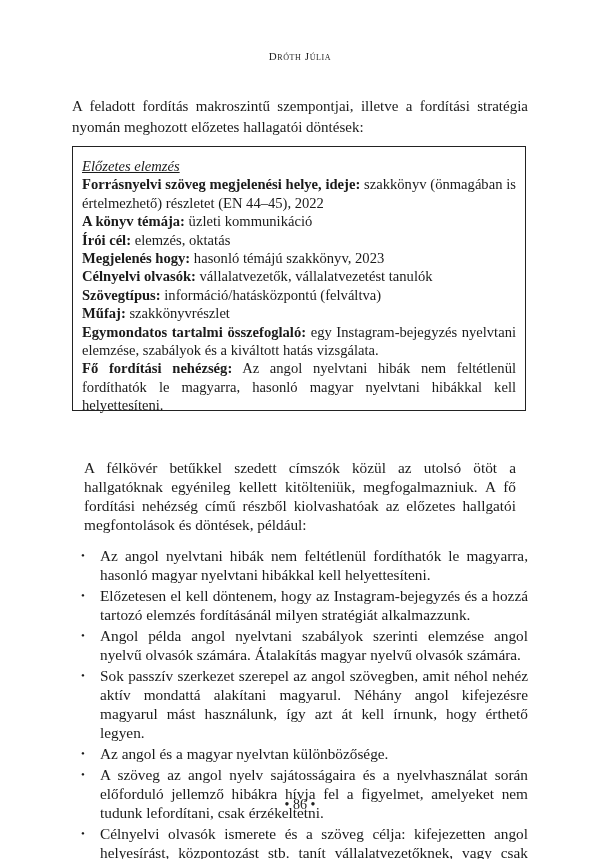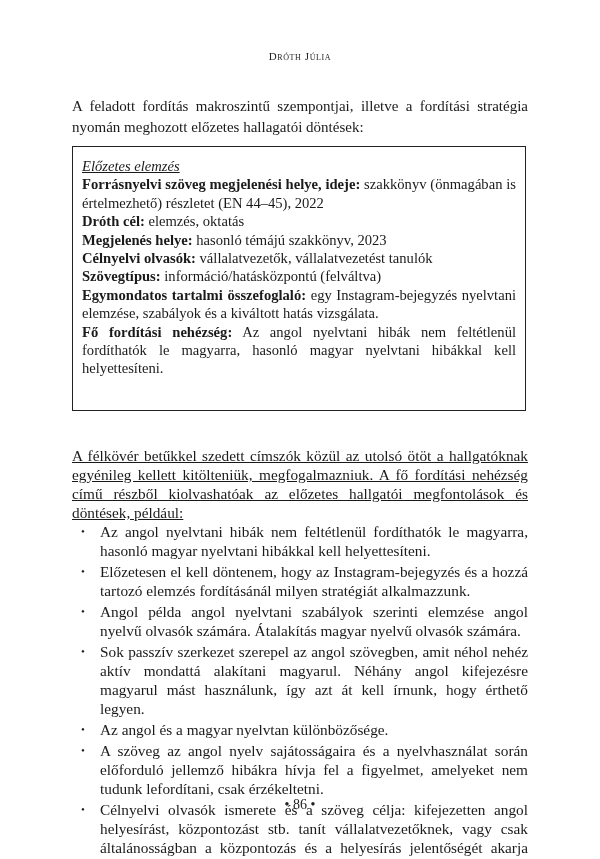--- a/index.html
+++ b/index.html
@@ -25,45 +25,47 @@
     font-family: "Liberation Serif", serif; font-size: 14.6px; line-height: 18.4px;
   }
   .box .box-title { font-style: italic; text-decoration: underline; }
   .box .row { text-align: justify; }
   .box .label { font-weight: bold; margin-top: 16px; }
   .body-text {
     position: absolute; left: 72px; top: 446px; width: 456px;
     font-family: "Liberation Serif", serif; font-size: 15.3px; line-height: 19px;
     text-align: justify;
   }
-  .body-text p { margin: 0; text-decoration: underline; }
+  .body-text p { margin: 12px; }
   ul.bullets { list-style: none; margin: 0; padding: 0 0 0 28px; }
   ul.bullets li { position: relative; margin: 0 0 2px 0; text-align: justify; }
   ul.bullets li .bullet {
     position: absolute; left: -19px; top: 0; font-size: 11px;
   }
   .folio {
     position: absolute; left: 0; top: 797px; width: 600px; text-align: center;
     font-family: "Liberation Serif", serif; font-size: 14px; color: #222;
   }
 </style>
 </head>
 <body>
 
 <div class="running-head">Dróth Júlia</div>
 
 <div class="intro">A feladott fordítás makroszintű szempontjai, illetve a fordítási stratégia nyomán meghozott előzetes hallagatói döntések:</div>
 
 <div class="box">
   <div class="box-title">Előzetes elemzés</div>
   <div class="row"><span class="label">Forrásnyelvi szöveg megjelenési helye, ideje:</span><span> szakkönyv (önmagában is értelmezhető) részletet (EN 44–45), 2022</span></div>
-  <div class="row"><span class="label">Dróth cél:</span><span> elemzés, oktatás</span></div>
-  <div class="row"><span class="label">Megjelenés helye:</span><span> hasonló témájú szakkönyv, 2023</span></div>
+  <div class="row"><span class="label">A könyv témája:</span><span> üzleti kommunikáció</span></div>
+  <div class="row"><span class="label">Írói cél:</span><span> elemzés, oktatás</span></div>
+  <div class="row"><span class="label">Megjelenés hogy:</span><span> hasonló témájú szakkönyv, 2023</span></div>
   <div class="row"><span class="label">Célnyelvi olvasók:</span><span> vállalatvezetők, vállalatvezetést tanulók</span></div>
   <div class="row"><span class="label">Szövegtípus:</span><span> információ/hatásközpontú (felváltva)</span></div>
+  <div class="row"><span class="label">Műfaj:</span><span> szakkönyvrészlet</span></div>
   <div class="row"><span class="label">Egymondatos tartalmi összefoglaló:</span><span> egy Instagram-bejegyzés nyelvtani elemzése, szabályok és a kiváltott hatás vizsgálata.</span></div>
   <div class="row"><span class="label">Fő fordítási nehézség:</span><span> Az angol nyelvtani hibák nem feltétlenül fordíthatók le magyarra, hasonló magyar nyelvtani hibákkal kell helyettesíteni.</span></div>
 </div>
 
 <div class="body-text">
   <p>A félkövér betűkkel szedett címszók közül az utolsó ötöt a hallgatóknak egyénileg kellett kitölteniük, megfogalmazniuk. A fő fordítási nehézség című részből kiolvashatóak az előzetes hallgatói megfontolások és döntések, például:</p>
   <ul class="bullets">
     <li><span class="bullet">•</span><span>Az angol nyelvtani hibák nem feltétlenül fordíthatók le magyarra, hasonló magyar nyelvtani hibákkal kell helyettesíteni.</span></li>
     <li><span class="bullet">•</span><span>Előzetesen el kell döntenem, hogy az Instagram-bejegyzés és a hozzá tartozó elemzés fordításánál milyen stratégiát alkalmazzunk.</span></li>
     <li><span class="bullet">•</span><span>Angol példa angol nyelvtani szabályok szerinti elemzése angol nyelvű olvasók számára. Átalakítás magyar nyelvű olvasók számára.</span></li>

